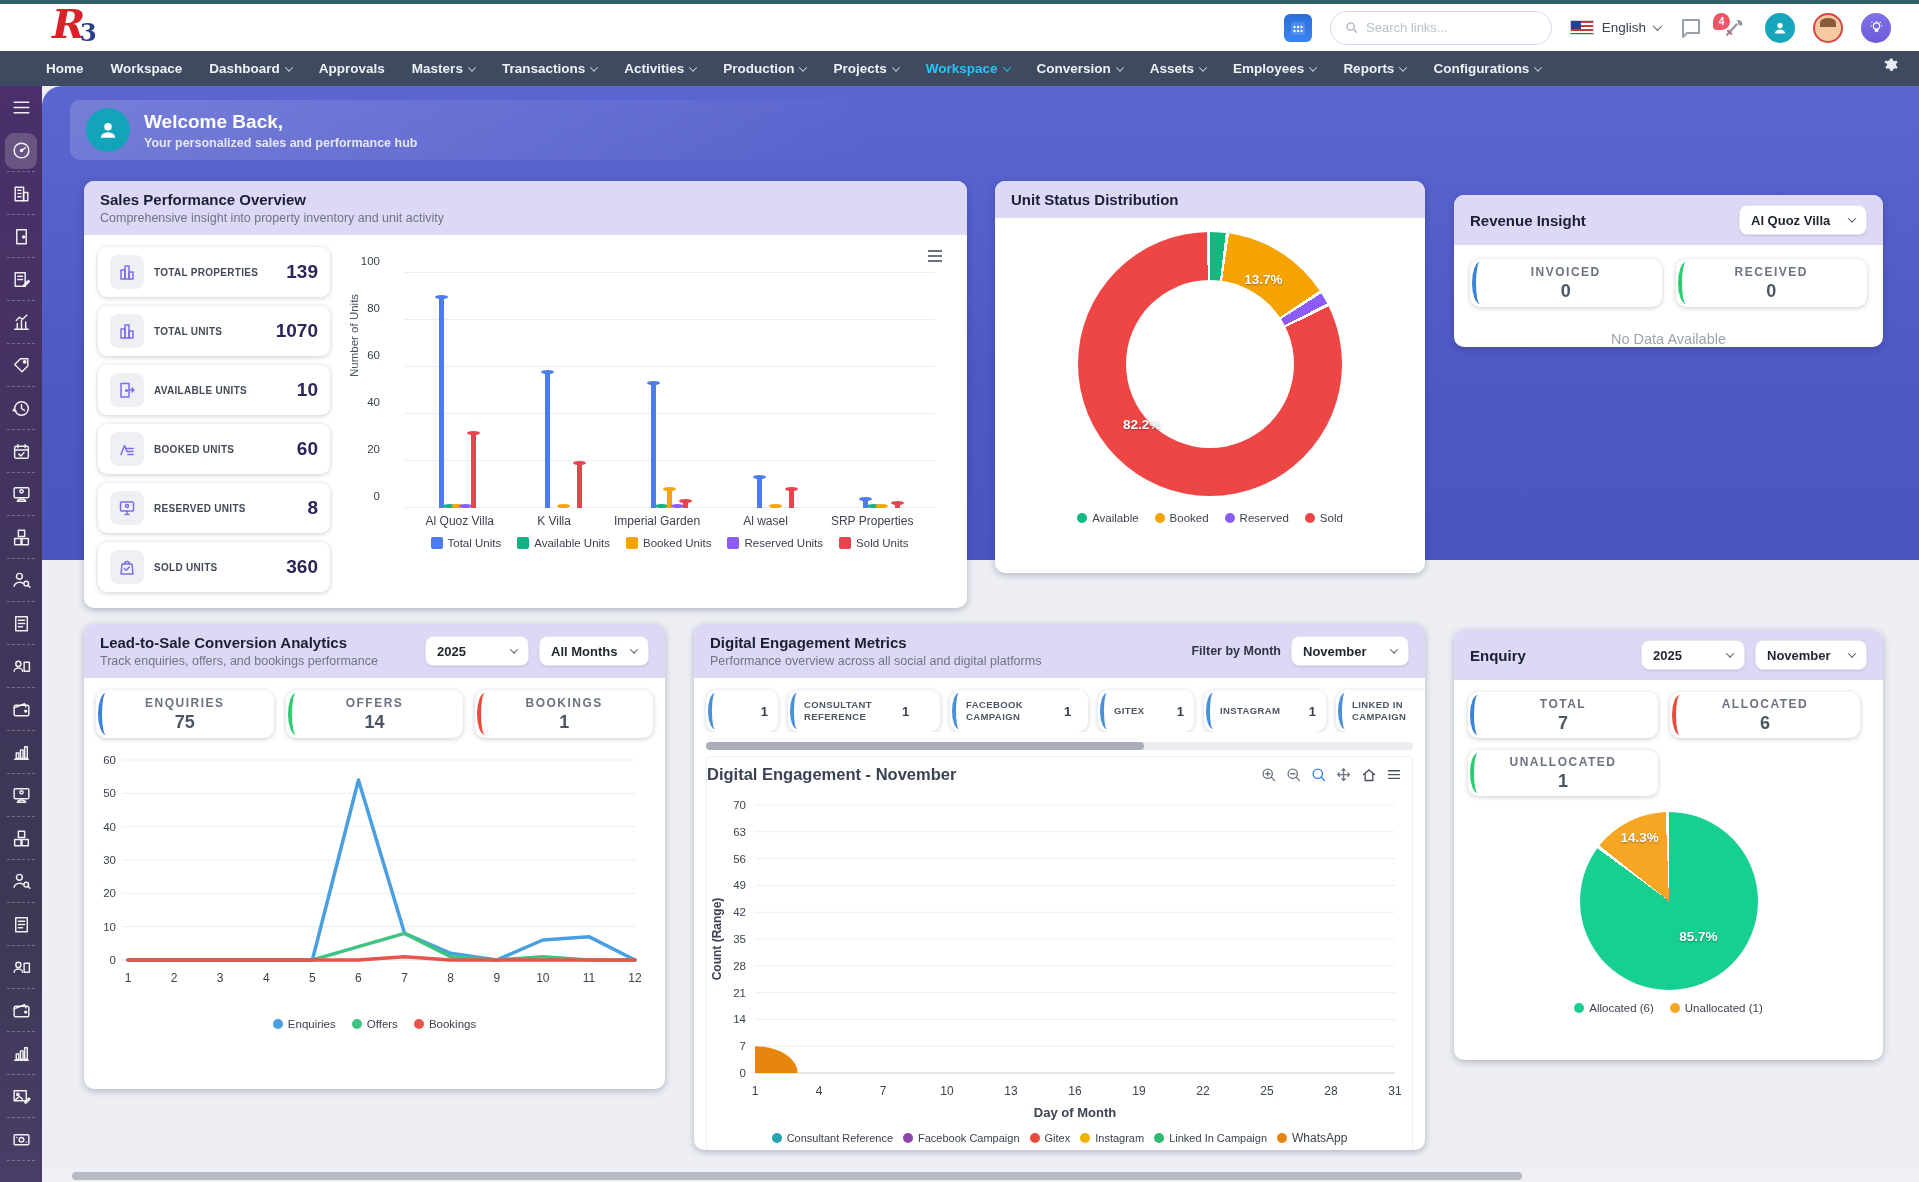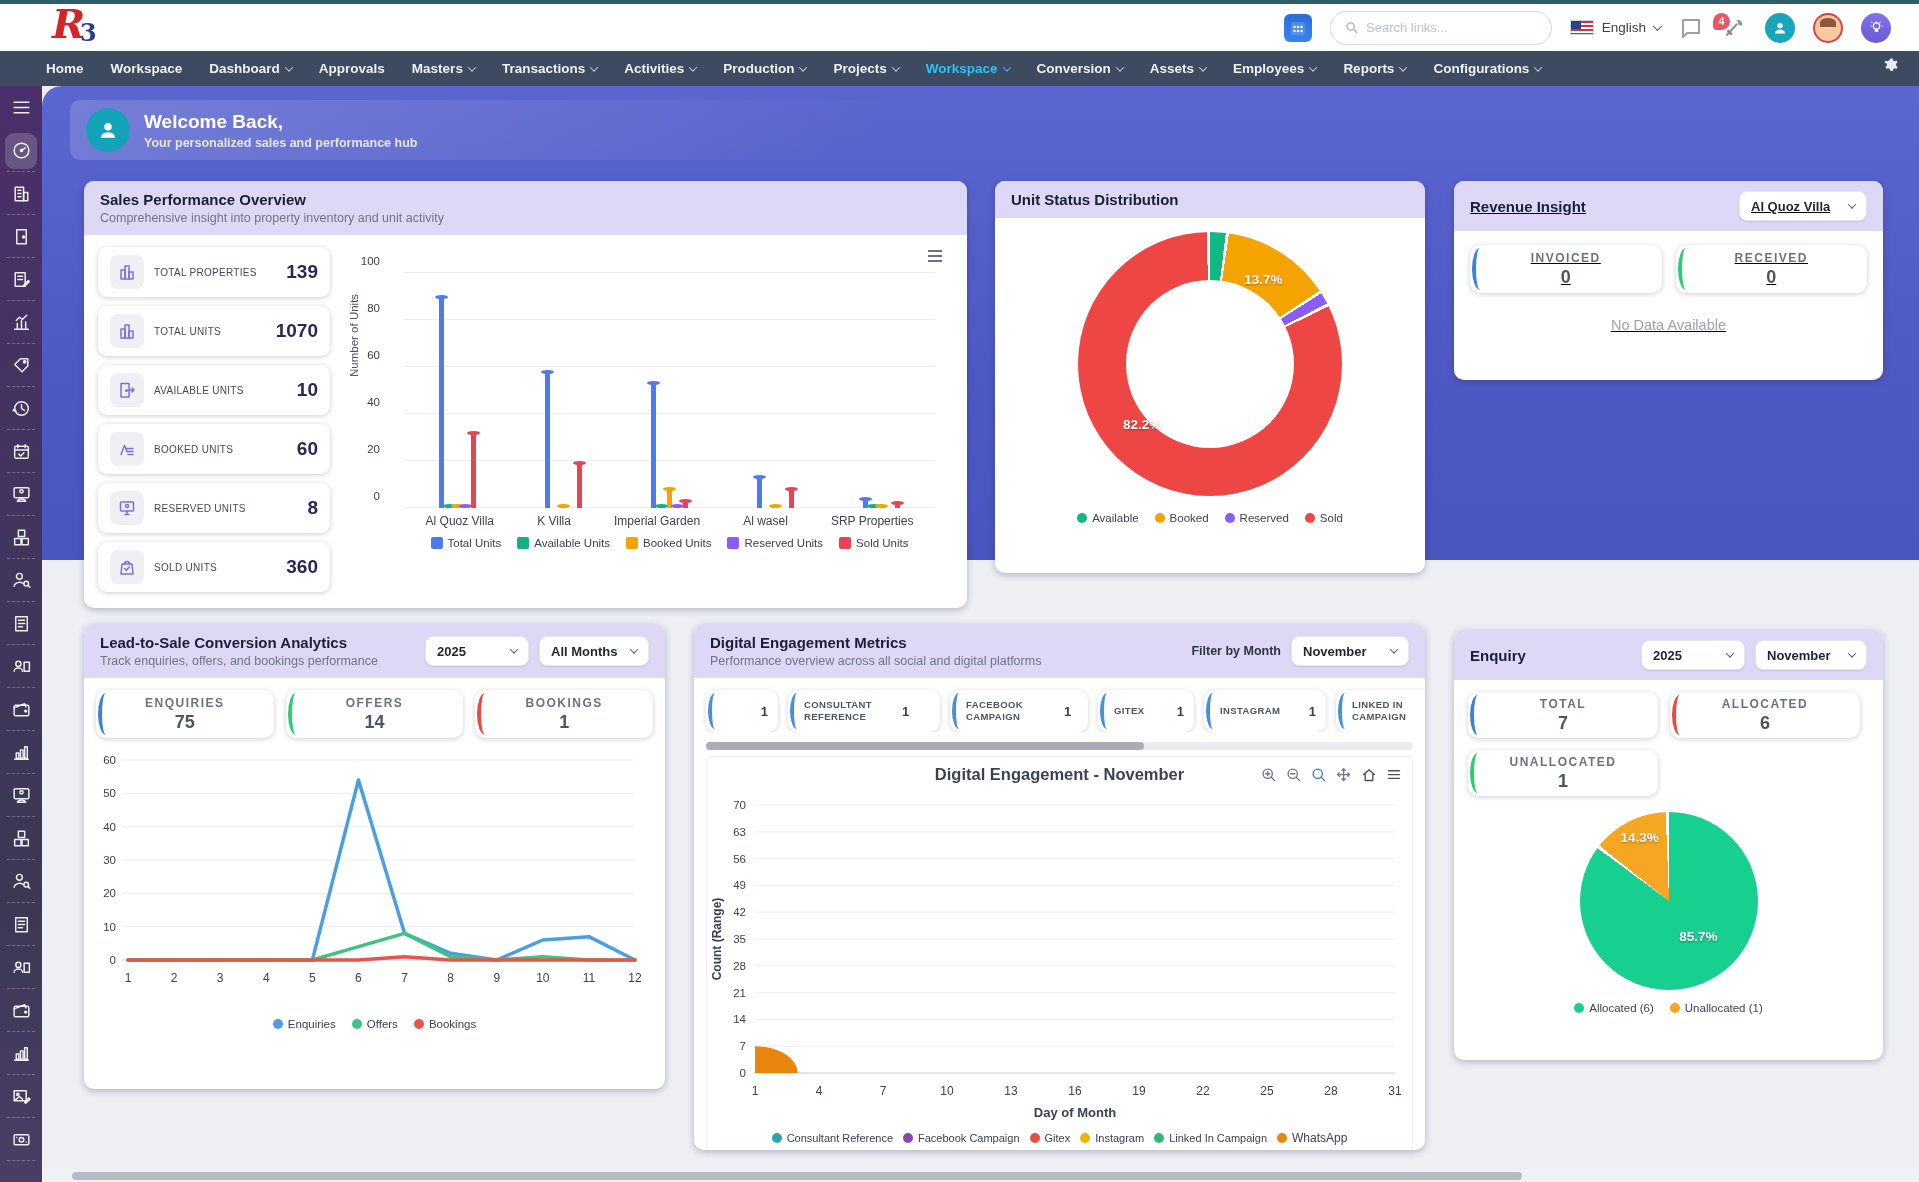--- a/index.html
+++ b/index.html
@@ -61,21 +61,21 @@
   .head-right { margin-left:auto; display:flex; align-items:center; gap:10px; }
   .sel { display:flex; align-items:center; justify-content:space-between; background:#fff; border:1px solid #e3e5ef; border-radius:8px; height:30px; padding:0 11px; font-size:13px; font-weight:bold; color:#1f2430; box-shadow:0 1px 2px rgba(0,0,0,.10); cursor:pointer; gap:10px; white-space:nowrap; }
   .sel .chev { width:6px; height:6px; }
 
   
   #card-sales { left:42px; top:95px; width:883px; height:427px; }
   .sales-body { display:flex; padding:12px 14px 0 14px; }
   .stats-col { width:232px; display:flex; flex-direction:column; gap:9px; }
   .stile { background:#fff; border-radius:9px; box-shadow:0 1px 5px rgba(25,28,70,.22); height:50px; display:flex; align-items:center; gap:10px; padding:0 12px; }
   .stile .ic { width:34px; height:34px; border-radius:8px; background:#eef0f4; display:flex; align-items:center; justify-content:center; }
-  .stile .lb { font-size:10px; font-weight:normal; color:#434a57; letter-spacing:.3px; }
+  .stile .lb { font-size:10px; font-weight:bold; color:#434a57; letter-spacing:.3px; }
   .stile .vl { margin-left:auto; font-size:19px; font-weight:bold; color:#2b2658; }
   .bar-chart { flex:1; position:relative; padding:26px 18px 0 74px; }
   .bc-menu { position:absolute; right:10px; top:2px; cursor:pointer; }
   .bc-ylabel { position:absolute; left:18px; top:130px; transform:rotate(-90deg); transform-origin:left top; font-size:11.5px; color:#4b5563; white-space:nowrap; }
   .bc-plot { position:relative; height:235px; }
   .bc-grid { position:absolute; left:0; right:0; height:1px; background:#ececf1; }
   .bc-ytick { position:absolute; right:100%; margin-right:24px; transform:translateY(-6px); font-size:11.5px; color:#3c4250; }
   .bc-groups { position:absolute; left:0; right:0; bottom:0; top:0; display:flex; justify-content:space-around; align-items:flex-end; }
   .bc-group { display:flex; align-items:flex-end; gap:3px; height:100%; }
   .bc-bar { width:5px; border-radius:2px 2px 0 0; position:relative; }
@@ -88,21 +88,21 @@
   .leg-dot { width:10px; height:10px; border-radius:50%; }
 
   
   #card-unit { left:953px; top:95px; width:430px; height:392px; }
   .donut-wrap { display:flex; flex-direction:column; align-items:center; padding-top:14px; }
   .donut { width:264px; height:264px; border-radius:50%; position:relative; }
   .donut-hole { position:absolute; left:50%; top:50%; width:168px; height:168px; border-radius:50%; background:#fff; transform:translate(-50%,-50%); }
   .slice-lab { position:absolute; color:#fff; font-weight:bold; font-size:13.5px; text-shadow:0 1px 2px rgba(0,0,0,.35); }
 
   
-  #card-revenue { left:1412px; top:95px; width:429px; height:199px;text-decoration:underline; }
+  #card-revenue { left:1412px; top:109px; width:429px; height:152px; }
   .rev-body { padding:14px 16px; }
   .rev-pills { display:flex; gap:14px; }
   .pill { position:relative; background:#fff; border-radius:10px; box-shadow:0 1px 5px rgba(25,28,70,.22); display:flex; flex-direction:column; align-items:center; justify-content:center; }
   .pill::before { content:""; position:absolute; left:2px; top:3px; bottom:3px; width:12px; border-left:4.5px solid var(--c); border-radius:50%; }
   .pill-label { font-size:12px; letter-spacing:1.5px; color:#6b7280; font-weight:bold; }
   .pill-value { font-size:18px; font-weight:bold; color:#4b5563; margin-top:2px; }
   .rev-pill { flex:1; height:48px; }
   .no-data { text-align:center; color:#9ca3af; font-size:14.5px; margin-top:24px; }
 
   
@@ -115,21 +115,21 @@
   #card-digital { left:652px; top:538px; width:731px; height:526px; }
   .dig-pills { display:flex; gap:10px; padding:12px 12px 0 12px; overflow:hidden; }
   .dpill { flex:none; position:relative; background:#fff; border-radius:10px; box-shadow:0 1px 5px rgba(25,28,70,.20); height:42px; display:flex; align-items:center; gap:6px; padding:0 10px 0 16px; }
   .dpill::before { content:""; position:absolute; left:2px; top:3px; bottom:3px; width:10px; border-left:4px solid #4a90d9; border-radius:50%; }
   .dpill .lb { font-size:9.5px; font-weight:bold; color:#4b5563; letter-spacing:.4px; line-height:1.25; max-width:92px; }
   .dpill .vl { font-size:13px; font-weight:bold; color:#374151; }
   .dig-scroll { height:8px; background:#ececf0; border-radius:4px; margin:10px 12px 6px 12px; }
   .dig-thumb { width:62%; height:100%; background:#a9adb5; border-radius:4px; cursor:pointer; }
   .eng-box { margin:0 12px; border:1px solid #eceef5; border-radius:4px; padding-top:8px; }
   .eng-head { position:relative; height:30px; }
-  .eng-title { text-align:center; font-size:16.5px; font-weight:bold; color:#3b4254; }
+  .eng-title { text-align:left; font-size:16.5px; font-weight:bold; color:#3b4254; }
   .eng-toolbar { position:absolute; right:10px; top:2px; display:flex; gap:9px; align-items:center; }
   .eng-toolbar .ticon { cursor:pointer; display:flex; }
   
   #card-enquiry { left:1412px; top:544px; width:429px; height:430px; }
   .enq-pills { display:flex; flex-wrap:wrap; gap:12px; padding:12px 14px 0 14px; }
   .enq-pill { width:190px; height:46px; }
   .pie-wrap { display:flex; flex-direction:column; align-items:center; padding-top:16px; }
   .pie { width:178px; height:178px; border-radius:50%; position:relative; }
 
   .hscroll { position:absolute; left:0; bottom:0; width:100%; height:12px; background:#f0f1f4; }

